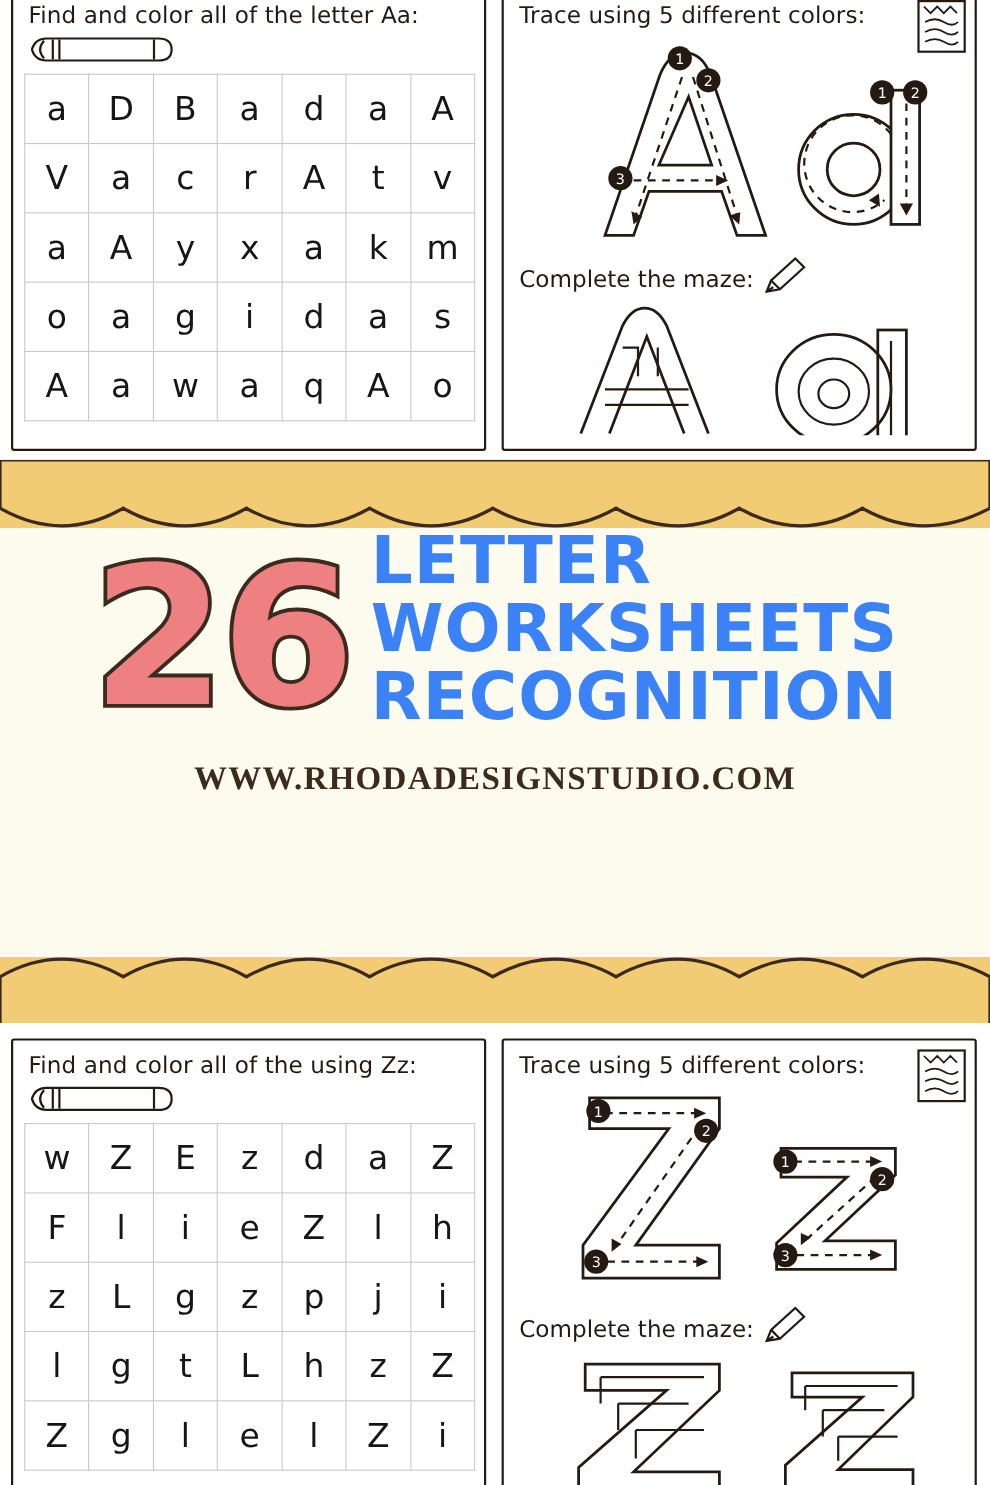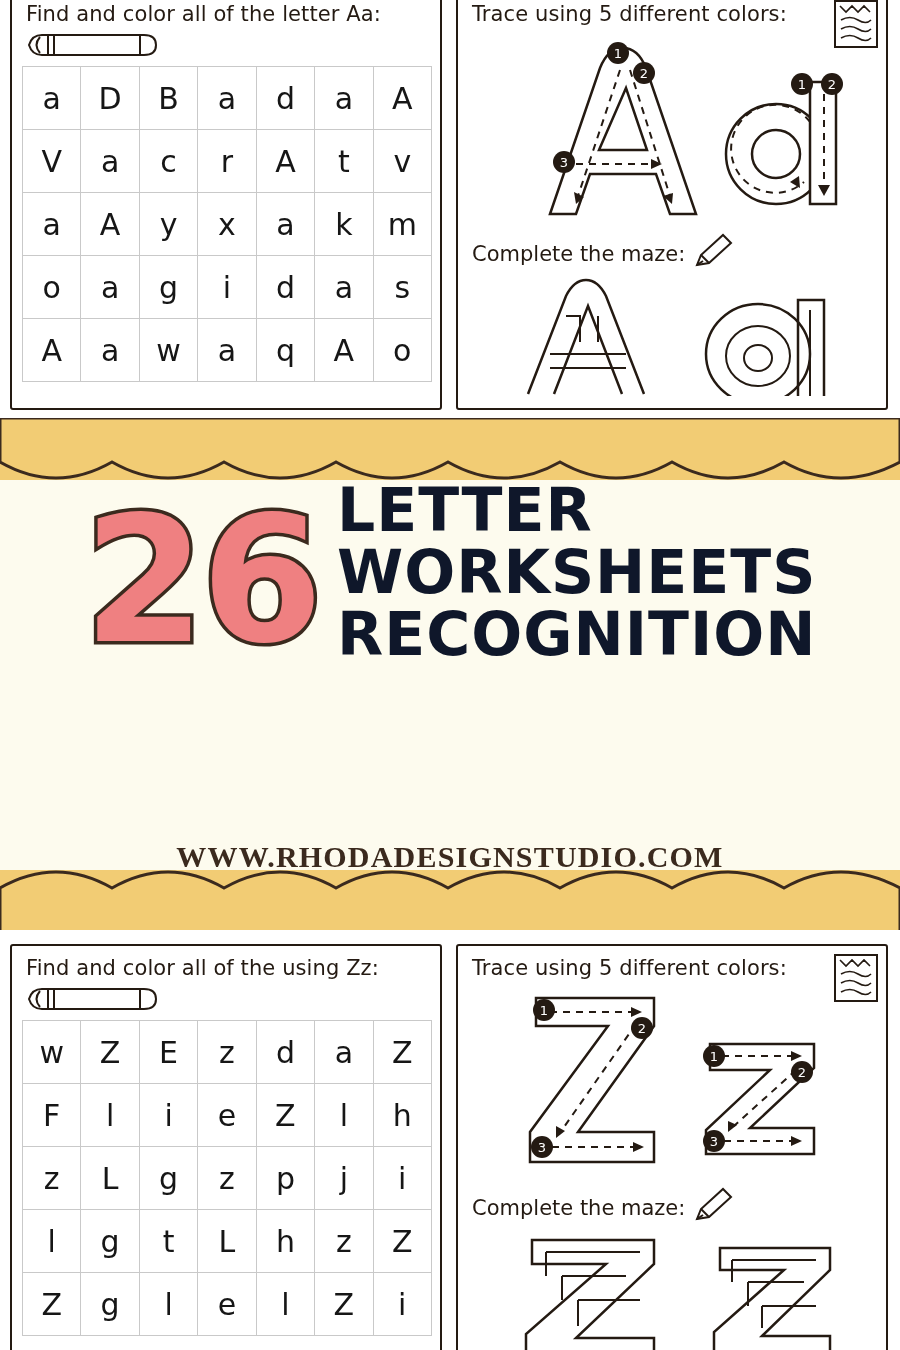--- a/index.html
+++ b/index.html
@@ -133,21 +133,21 @@
 
   .banner-inner {
     position: absolute;
     left: 0;
     top: 62px;
     width: 900px;
     height: 394px;
     display: flex;
     flex-direction: column;
     align-items: center;
-    justify-content: space-between;
+    justify-content: flex-start;
   }
   .title-row {
     display: flex;
     align-items: flex-start;
     justify-content: center;
     width: 900px;
   }
   .big-number {
     font-family: "DejaVu Sans", sans-serif;
     font-weight: bold;
@@ -155,21 +155,21 @@
     line-height: 0.92;
     color: #ef8081;
     -webkit-text-stroke: 7px #3b2a1e;
     paint-order: stroke fill;
     margin: 20px 18px 0 0;
     letter-spacing: -4px;
   }
   .title-lines {
     display: flex;
     flex-direction: column;
-    color: #0f172a;
+    color: #3b82f6;
     font-family: "DejaVu Sans", sans-serif;
     font-weight: bold;
     letter-spacing: 1px;
   }
   .title-lines span {
     font-size: 60px;
     line-height: 1.03;
     text-align: left;
   }
   .site-url {

